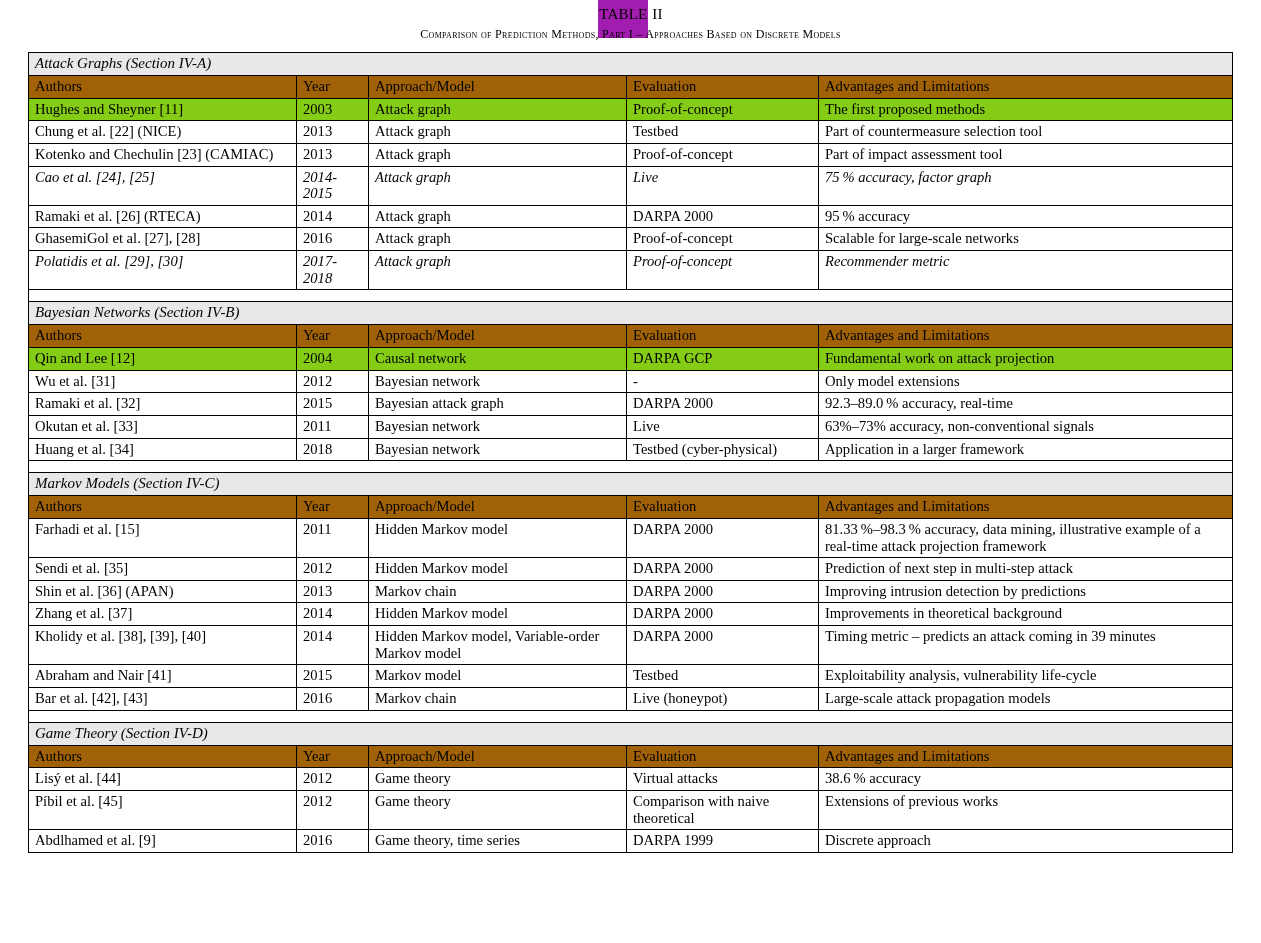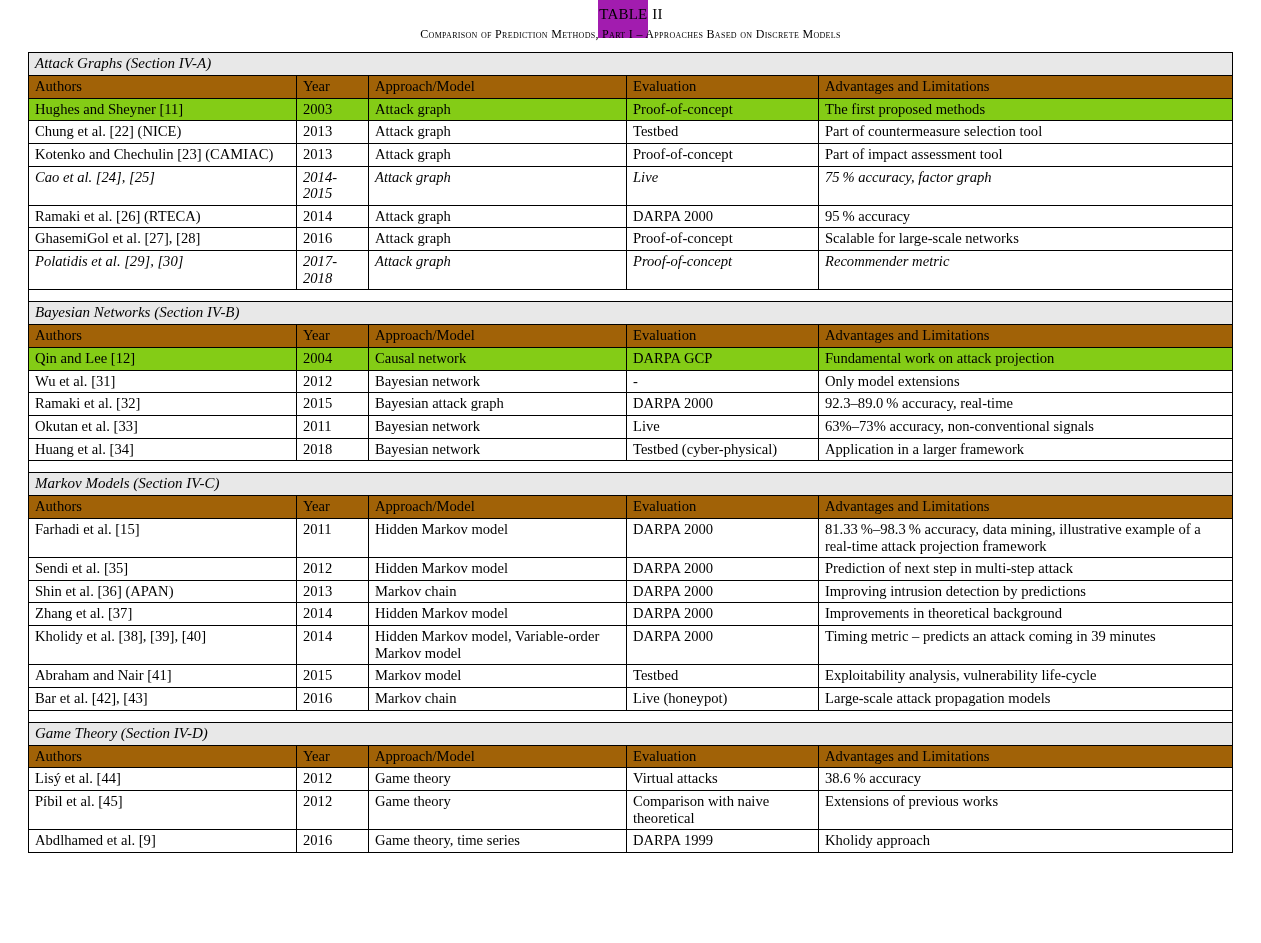--- a/index.html
+++ b/index.html
@@ -303,18 +303,18 @@
         <td>2012</td>
         <td>Game theory</td>
         <td>Comparison with naive theoretical</td>
         <td>Extensions of previous works</td>
       </tr>
       <tr>
         <td>Abdlhamed et al. [9]</td>
         <td>2016</td>
         <td>Game theory, time series</td>
         <td>DARPA 1999</td>
-        <td>Kholidy approach</td>
+        <td>Discrete approach</td>
       </tr>
 
     </tbody>
   </table>
 </div>
 
 </body></html>

